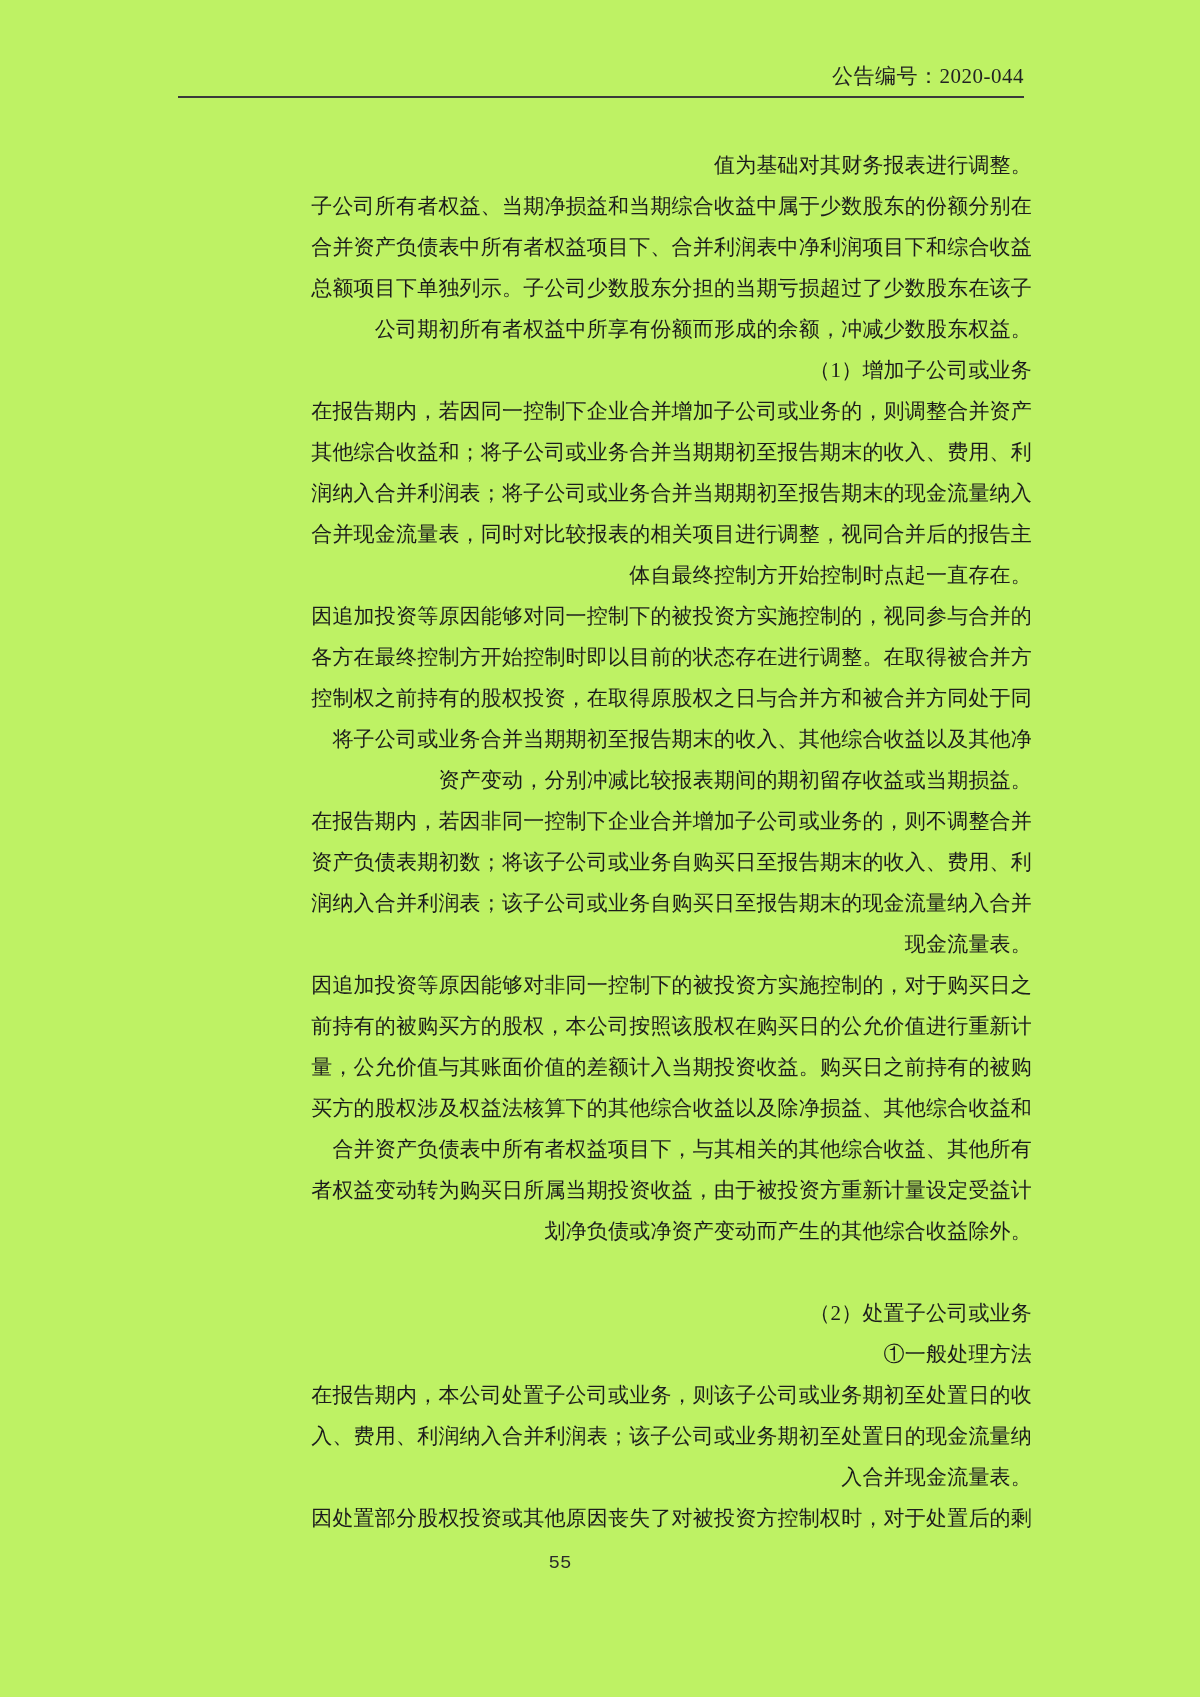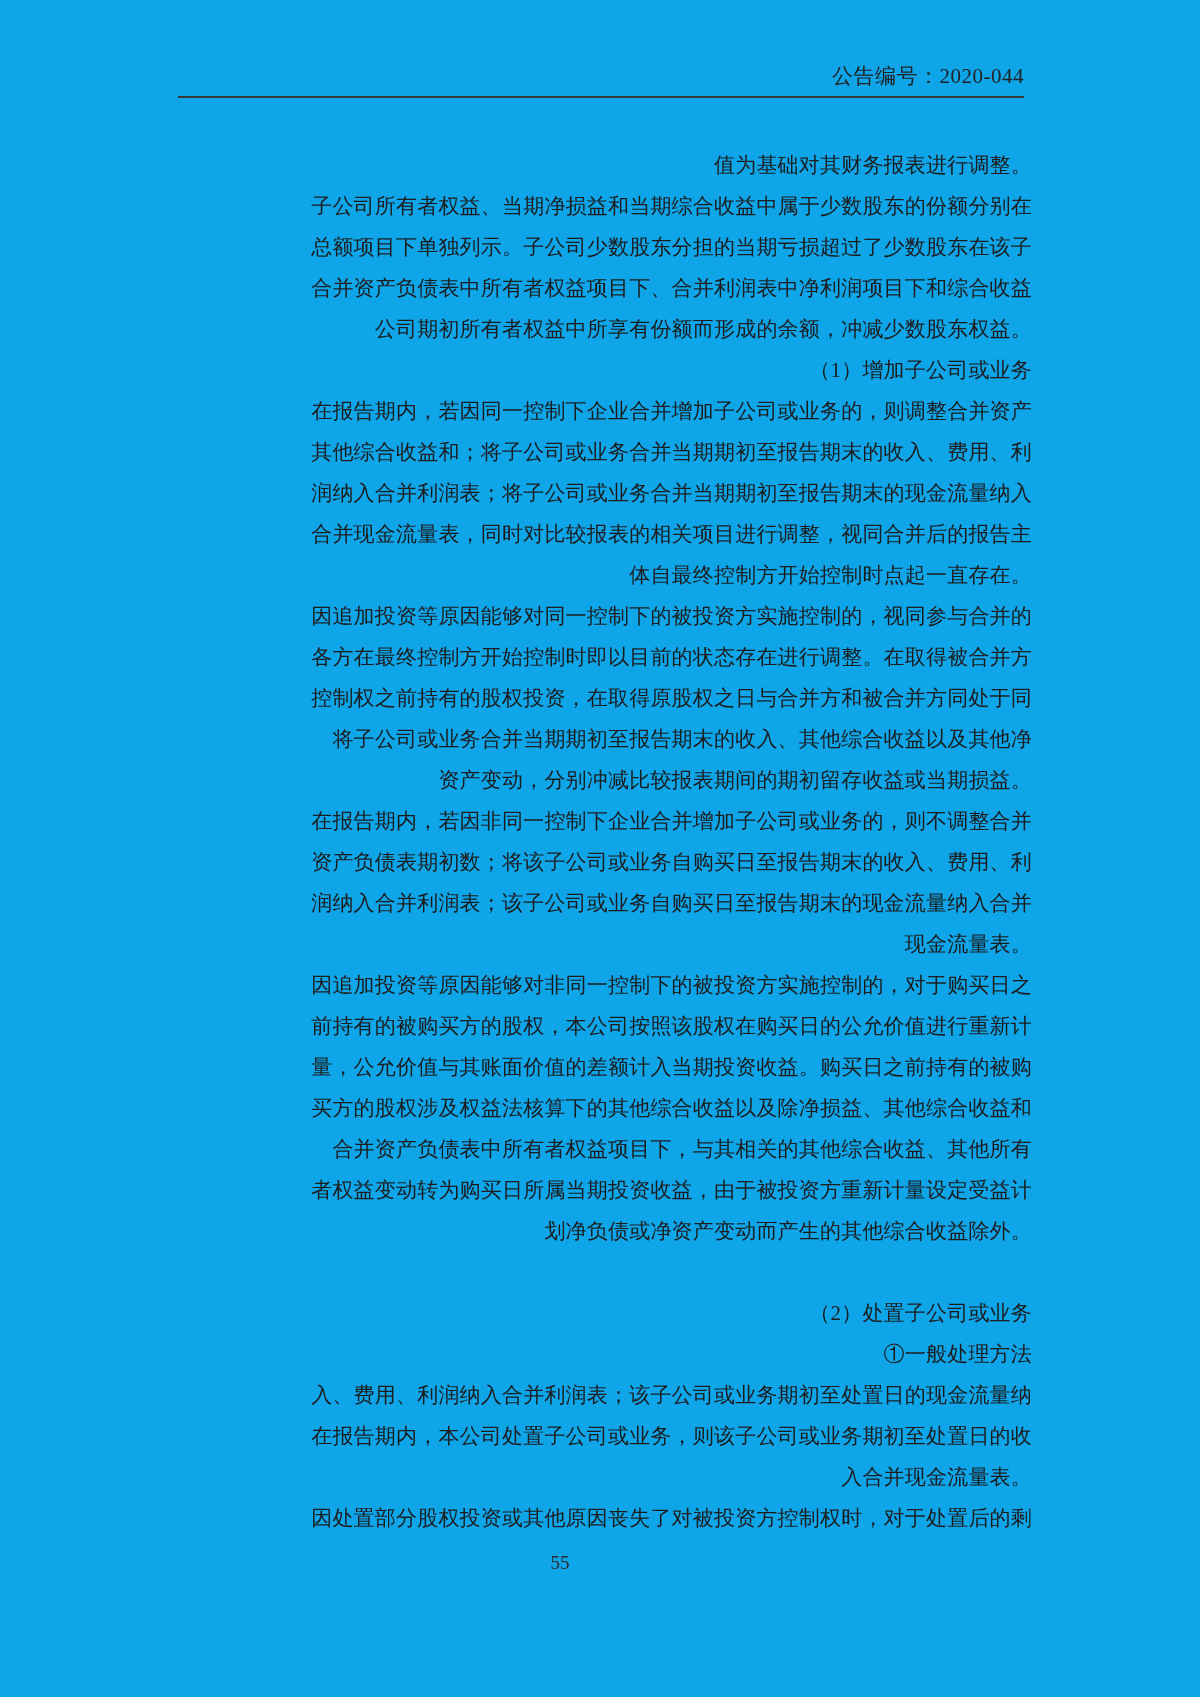--- a/index.html
+++ b/index.html
@@ -4,21 +4,21 @@
 <style>
   html, body {
     margin: 0;
     padding: 0;
     background: #ffffff;
   }
   .page {
     position: relative;
     width: 1200px;
     height: 1697px;
-    background: #0ea5e9;
+    background: #bef264;
     font-family: "Liberation Serif", "DejaVu Serif", serif;
     color: #1c1c1c;
     overflow: hidden;
   }
   .announcement-no {
     position: absolute;
     top: 62px;
     left: 178px;
     width: 846px;
     text-align: right;
@@ -58,42 +58,42 @@
   .line {
     white-space: nowrap;
     letter-spacing: 0.2px;
   }
   .page-number {
     position: absolute;
     top: 1552px;
     left: 0;
     width: 1120px;
     text-align: center;
-    font-family: Liberation Serif, serif;
+    font-family: Liberation Mono, monospace;
     font-size: 19px;
     color: #2b2b2b;
   }
 </style>
 </head>
 <body>
 
 <div class="page">
 
   <div class="announcement-no">公告编号：2020-044</div>
 
   <div class="header-rule"></div>
 
   <div class="doc-body">
       <div class="block paragraph">
         <div class="line">值为基础对其财务报表进行调整。</div>
       </div>
       <div class="block paragraph">
         <div class="line">子公司所有者权益、当期净损益和当期综合收益中属于少数股东的份额分别在</div>
+        <div class="line">合并资产负债表中所有者权益项目下、合并利润表中净利润项目下和综合收益</div>
         <div class="line">总额项目下单独列示。子公司少数股东分担的当期亏损超过了少数股东在该子</div>
-        <div class="line">合并资产负债表中所有者权益项目下、合并利润表中净利润项目下和综合收益</div>
         <div class="line">公司期初所有者权益中所享有份额而形成的余额，冲减少数股东权益。</div>
       </div>
       <div class="block heading">
         <div class="line">（1）增加子公司或业务</div>
       </div>
       <div class="block paragraph">
         <div class="line">在报告期内，若因同一控制下企业合并增加子公司或业务的，则调整合并资产</div>
         <div class="line">其他综合收益和；将子公司或业务合并当期期初至报告期末的收入、费用、利</div>
         <div class="line">润纳入合并利润表；将子公司或业务合并当期期初至报告期末的现金流量纳入</div>
         <div class="line">合并现金流量表，同时对比较报表的相关项目进行调整，视同合并后的报告主</div>
@@ -122,22 +122,22 @@
         <div class="line">划净负债或净资产变动而产生的其他综合收益除外。</div>
       </div>
       <div class="block spacer"></div>
       <div class="block heading">
         <div class="line">（2）处置子公司或业务</div>
       </div>
       <div class="block subheading">
         <div class="line">①一般处理方法</div>
       </div>
       <div class="block paragraph">
+        <div class="line">在报告期内，本公司处置子公司或业务，则该子公司或业务期初至处置日的收</div>
         <div class="line">入、费用、利润纳入合并利润表；该子公司或业务期初至处置日的现金流量纳</div>
-        <div class="line">在报告期内，本公司处置子公司或业务，则该子公司或业务期初至处置日的收</div>
         <div class="line">入合并现金流量表。</div>
       </div>
       <div class="block paragraph">
         <div class="line">因处置部分股权投资或其他原因丧失了对被投资方控制权时，对于处置后的剩</div>
       </div>
     </div>
 
   <div class="page-number">55</div>
 
 </div>

